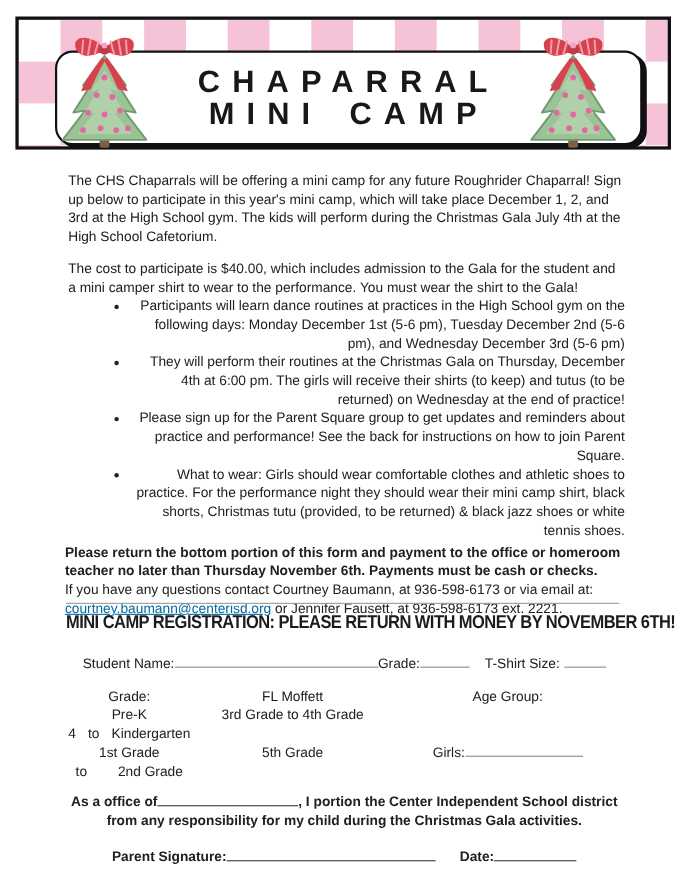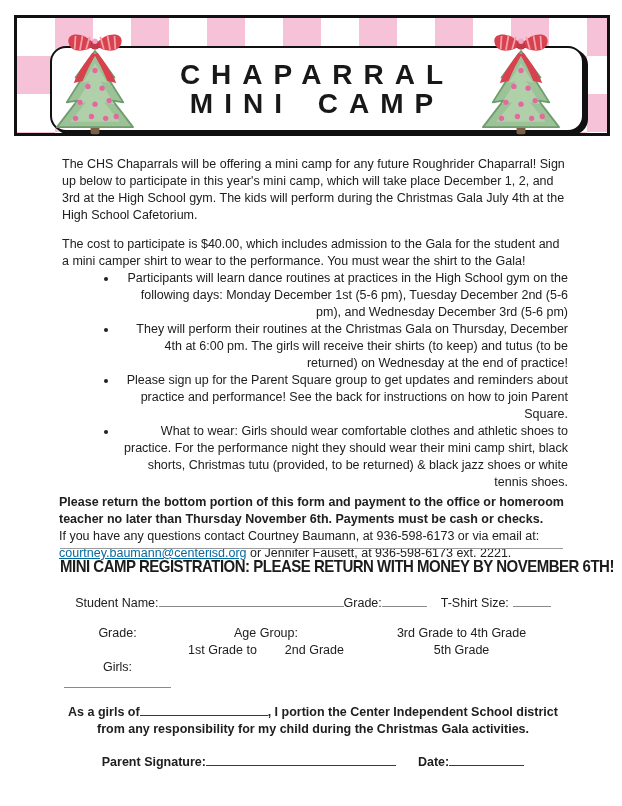--- a/index.html
+++ b/index.html
@@ -135,31 +135,33 @@
   <div class="form-section">
     <hr class="divider">
     <h2 class="reg-heading">MINI CAMP REGISTRATION: PLEASE RETURN WITH MONEY BY NOVEMBER 6TH!</h2>
 
     <div class="row student-row">
       <span>Student Name:</span><span class="line w185"></span><span>Grade:</span><span class="line w45"></span><span class="ml14">T-Shirt Size:</span><span class="line w38 ml4"></span>
     </div>
 
     <div class="grid">
       <span>Grade:</span>
+      <span>FL Moffett</span>
 
       <span>Age Group:</span>
+      <span><span>Pre-K 4</span><span class="gap-to">to</span><span>Kindergarten</span></span>
       <span>3rd Grade to 4th Grade</span>
 
       <span></span>
       <span><span>1st Grade to</span><span class="gap-left12">2nd Grade</span></span>
       <span>5th Grade</span>
 
       <span><span>Girls:</span><span class="line w107"></span></span>
     </div>
 
-    <p class="bold release"><span>As a girls of</span><span class="line dark w128"></span><span>, I portion the Center Independent School district from any responsibility for my child during the Christmas Gala activities.</span></p>
+    <p class="bold release"><span>As a office of</span><span class="line dark w128"></span><span>, I portion the Center Independent School district from any responsibility for my child during the Christmas Gala activities.</span></p>
 
     <div class="row signature-row bold">
       <span>Parent Signature:</span><span class="line dark w190"></span><span class="ml18">Date:</span><span class="line dark w75"></span>
     </div>
   </div>
 
 </div>
 
 </body></html>

